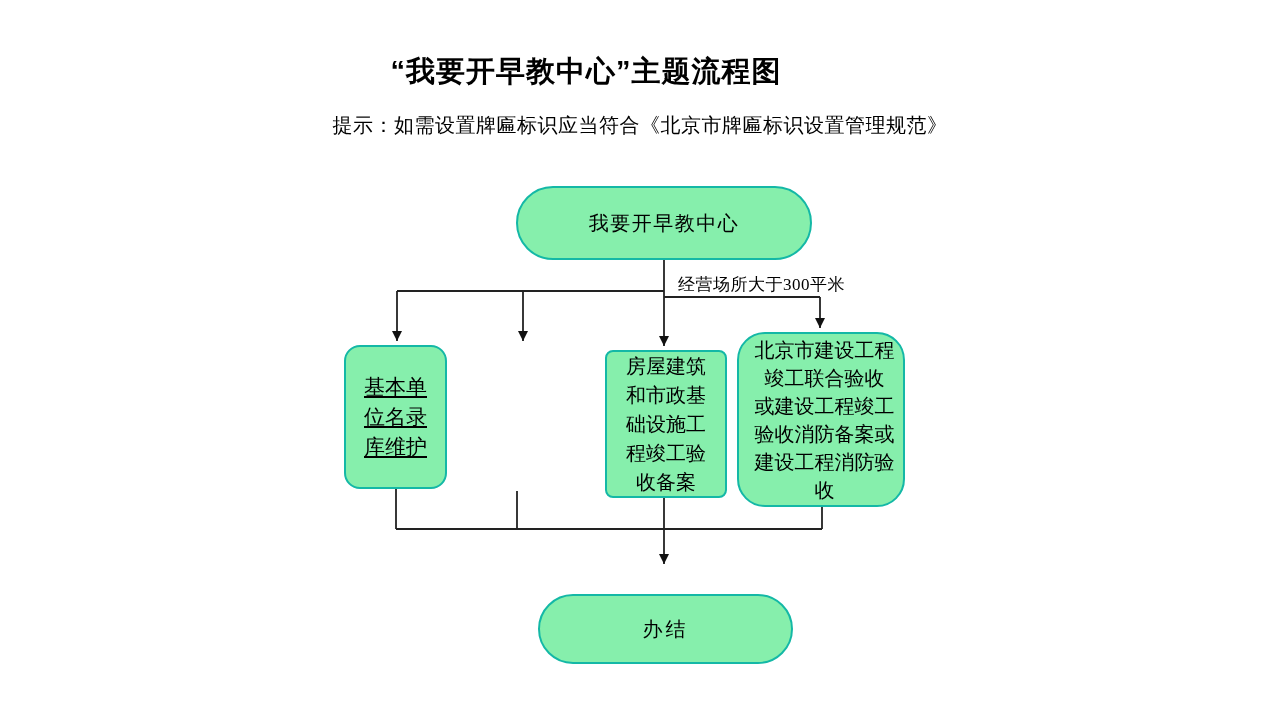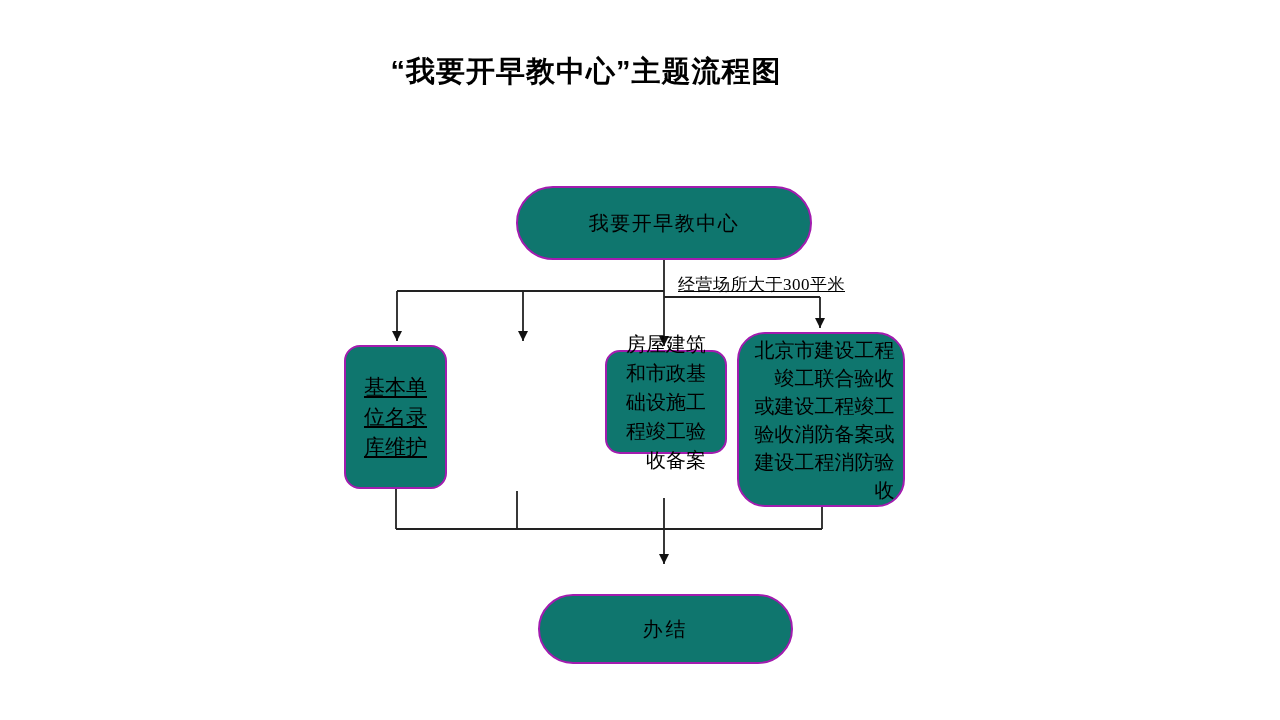--- a/index.html
+++ b/index.html
@@ -41,48 +41,48 @@
     pointer-events: none;
   }
   .connectors path.wire {
     fill: none;
     stroke: #222222;
     stroke-width: 1.8;
   }
   .node {
     position: absolute;
     box-sizing: border-box;
-    background: #0f766e;
-    border: 2px solid #a21caf;
+    background: #86efac;
+    border: 2px solid #14b8a6;
     display: flex;
     align-items: center;
     justify-content: center;
-    text-align: right;
+    text-align: center;
     white-space: pre-line;
     color: #000000;
   }
   .terminator { font-size: 20px; letter-spacing: 1.5px; }
   .box { font-size: 20px; line-height: 29px; }
   .dashed { border-style: dashed; }
   .branch-label {
     position: absolute;
     left: 678px; top: 273px;
     font-size: 17px;
     letter-spacing: 0.5px;
     color: #000000;
     white-space: nowrap;
-    text-decoration: underline;
   }
 </style>
 </head>
 <body>
 
 <div class="canvas">
 
   <div class="title">“我要开早教中心”主题流程图</div>
+  <div class="hint">提示：如需设置牌匾标识应当符合《北京市牌匾标识设置管理规范》</div>
 
   <svg class="connectors" width="1280" height="720" viewBox="0 0 1280 720" xmlns="http://www.w3.org/2000/svg">
     <defs>
       <marker id="arrow" viewBox="0 0 12 12" refX="11" refY="6" markerWidth="12" markerHeight="12" orient="auto" markerUnits="userSpaceOnUse">
         <path d="M1,1 L11,6 L1,11 Z" fill="#111111"></path>
       </marker>
     </defs>
 
     <path class="wire" d="M664,260 L664,346" marker-end="url(#arrow)"></path>
 
@@ -103,21 +103,21 @@
 
   <div class="node terminator" style="left:516px; top:186px; width:296px; height:74px; border-radius:37px;">我要开早教中心</div>
 
   <div class="branch-label">经营场所大于300平米</div>
 
   <div class="node box" style="left:344px; top:345px; width:103px; height:144px; border-radius:16px; font-size:21px; line-height:30px;text-decoration:underline;">基本单
 位名录
 库维护</div>
 
 
-  <div class="node box" style="left:605px; top:350px; width:122px; height:104px; border-radius:15px;">房屋建筑
+  <div class="node box" style="left:605px; top:350px; width:122px; height:148px; border-radius:8px;">房屋建筑
 和市政基
 础设施工
 程竣工验
 收备案</div>
 
   <div class="node box" style="left:737px; top:332px; width:168px; height:175px; border-radius:28px; line-height:28px;padding-left:7px;">北京市建设工程
 竣工联合验收
 或建设工程竣工
 验收消防备案或
 建设工程消防验

